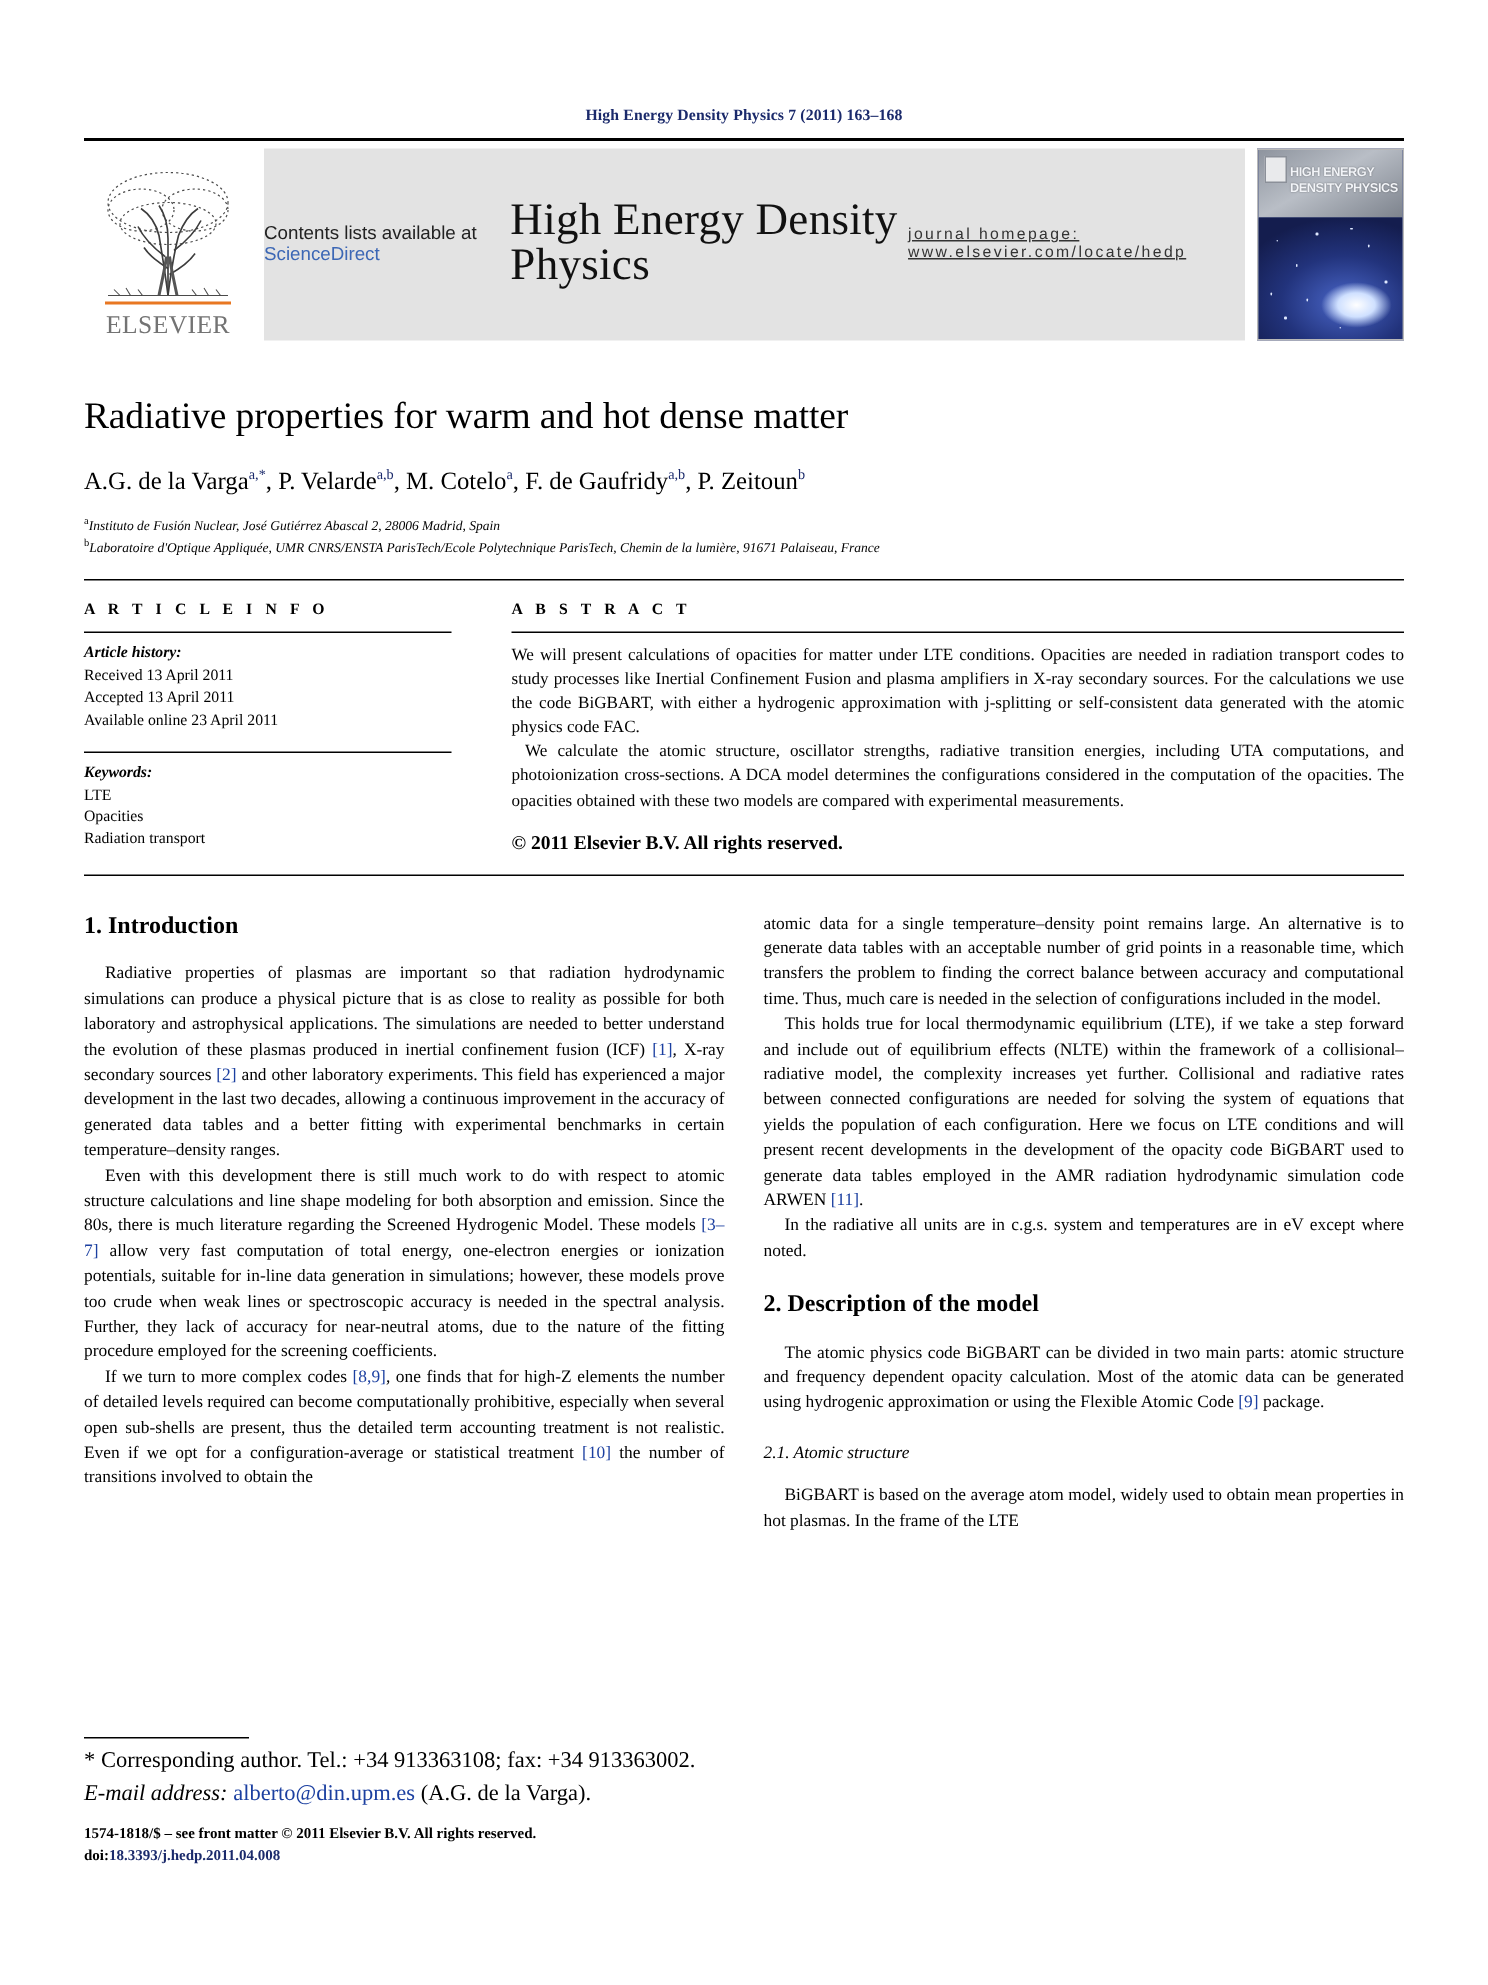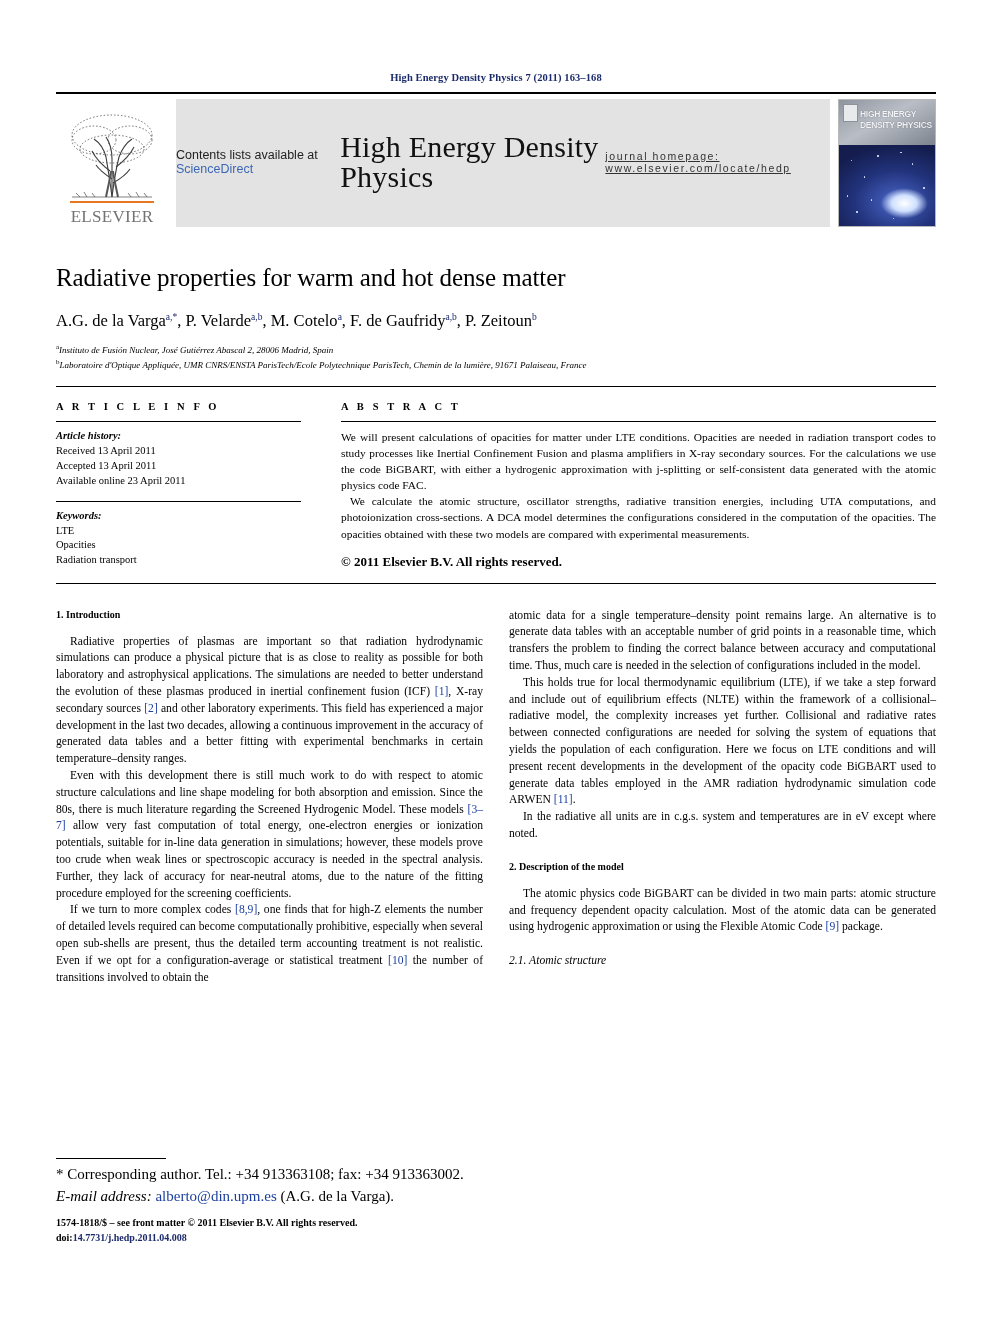--- a/index.html
+++ b/index.html
@@ -218,21 +218,21 @@
     column-gap: 26px;
   }
   .bcol {
     flex: 1 1 0;
     min-width: 0;
     font-size: 11.6px;
     line-height: 1.45;
     text-align: justify;
   }
   .bcol h2 {
-    font-size: 10px;
+    font-size: 16px;
     font-weight: bold;
     margin: 0 0 13px 0;
     line-height: 1.3;
   }
   .bcol h3 {
     font-size: 11.6px;
     font-weight: normal;
     font-style: italic;
     margin: 17px 0 11px 0;
   }
@@ -397,27 +397,28 @@
       <p><span>If we turn to more complex codes </span><span class="ref">[8,9]</span><span>, one finds that for high-Z elements the number of detailed levels required can become computationally prohibitive, especially when several open sub-shells are present, thus the detailed term accounting treatment is not realistic. Even if we opt for a configuration-average or statistical treatment </span><span class="ref">[10]</span><span> the number of transitions involved to obtain the</span></p>
     </div>
 
     <div class="bcol">
       <p style="text-indent:0">atomic data for a single temperature–density point remains large. An alternative is to generate data tables with an acceptable number of grid points in a reasonable time, which transfers the problem to finding the correct balance between accuracy and computational time. Thus, much care is needed in the selection of configurations included in the model.</p>
       <p><span>This holds true for local thermodynamic equilibrium (LTE), if we take a step forward and include out of equilibrium effects (NLTE) within the framework of a collisional–radiative model, the complexity increases yet further. Collisional and radiative rates between connected configurations are needed for solving the system of equations that yields the population of each configuration. Here we focus on LTE conditions and will present recent developments in the development of the opacity code BiGBART used to generate data tables employed in the AMR radiation hydrodynamic simulation code ARWEN </span><span class="ref">[11]</span><span>.</span></p>
       <p>In the radiative all units are in c.g.s. system and temperatures are in eV except where noted.</p>
       <h2 style="margin-top:17px">2.  Description of the model</h2>
       <p><span>The atomic physics code BiGBART can be divided in two main parts: atomic structure and frequency dependent opacity calculation. Most of the atomic data can be generated using hydrogenic approximation or using the Flexible Atomic Code </span><span class="ref">[9]</span><span> package.</span></p>
       <h3>2.1.  Atomic structure</h3>
+      <p>BiGBART is based on the average atom model, widely used to obtain mean properties in hot plasmas. In the frame of the LTE</p>
     </div>
   </div>
 
   <div class="footnote">
     <div class="fn-rule"></div>
     <div class="fn-line"><span>*</span> <span>Corresponding author. Tel.: +34 913363108; fax: +34 913363002.</span></div>
     <div class="fn-line"><span class="em-label">E-mail address:</span> <span class="mail-link">alberto@din.upm.es</span> <span>(A.G. de la Varga).</span></div>
   </div>
 
   <div class="issn-footer">
     <div>1574-1818/$ – see front matter © 2011 Elsevier B.V. All rights reserved.</div>
-    <div><span>doi:</span><span class="doi-link">14.7731/j.hedp.2011.04.008</span></div>
+    <div><span>doi:</span><span class="doi-link">18.3393/j.hedp.2011.04.008</span></div>
   </div>
 
 </div>
 
 </body></html>

